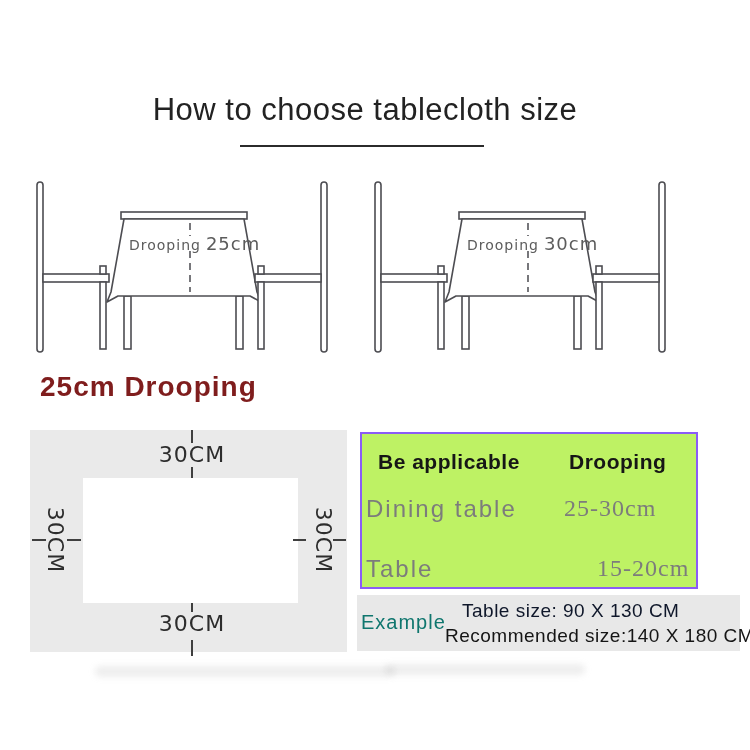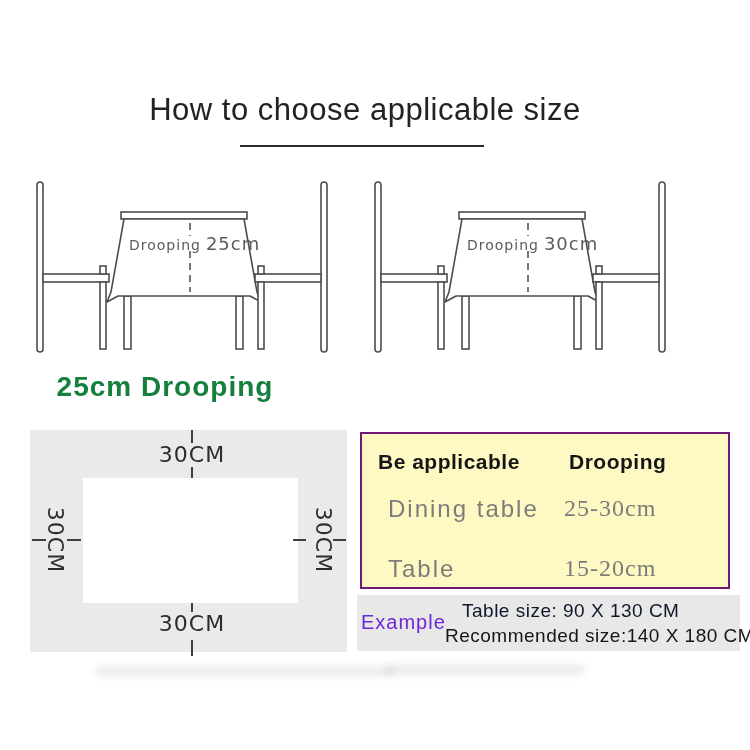--- a/index.html
+++ b/index.html
@@ -31,22 +31,21 @@
   .dash  { stroke:#55555a; stroke-width:1.6; stroke-dasharray:7 5; fill:none; }
   .cloth-text {
     font-family:"DejaVu Sans", sans-serif;
     fill:#5c5c5c; font-size:14px; letter-spacing:1px;
   }
   .cloth-text .big { font-size:18px; }
 
   
   .caption {
     position:absolute; top:371px; width:250px;
-    text-align:center;
-    font-size:28px; font-weight:700; color:#15803d;
+    font-size:28px; font-weight:700; color:#7f1d1d;
     letter-spacing:1px;
   }
   .caption-left  { left:40px; }
   .caption-right { left:400px; }
 
   
   .size-diagram {
     position:absolute; left:30px; top:430px;
     width:317px; height:222px;
     background:#eaeaea;
@@ -65,44 +64,43 @@
   }
   .dim-v { transform:rotate(90deg); }
   .tick { position:absolute; background:#3f3f3f; }
   .tick-v { width:2px; }
   .tick-h { height:2px; }
 
   
   .spec-box {
     position:absolute; left:360px; top:432px;
     width:334px; height:153px;
-    background:#fef9c3;
-    border:2px solid #701a75;
-    padding-left:32px;
+    background:#bef264;
+    border:2px solid #8b5cf6;
   }
   .spec-head {
     position:absolute; font-size:21px; font-weight:700;
     color:#161616; letter-spacing:0.5px; white-space:nowrap;
   }
   .spec-cell {
     position:absolute; font-size:24px; color:#7c7c7c;
     white-space:nowrap;
   }
-  .cell-name  { left:26px; letter-spacing:2px; }
+  .cell-name  { left:4px; letter-spacing:2px; }
   .cell-value { left:202px; letter-spacing:1px;font-family:Liberation Serif, serif; }
 
   
   .example-band {
     position:absolute; left:357px; top:595px;
     width:383px; height:56px;
     background:#e8e8e8;
   }
   .example-label {
     position:absolute; left:4px; top:16px;
-    font-size:20px; color:#6d28d9; letter-spacing:1px;
+    font-size:20px; color:#0f766e; letter-spacing:1px;
   }
   .example-line1 {
     position:absolute; left:105px; top:5px;
     font-size:19px; color:#0f172a; letter-spacing:0.5px; white-space:nowrap;
   }
   .example-line2 {
     position:absolute; left:88px; top:30px;
     font-size:19px; color:#151515; letter-spacing:0.5px; white-space:nowrap;
   }
 
@@ -113,21 +111,21 @@
     filter:blur(3px); border-radius:5px;
   }
   .smudge-1 { left:95px;  top:666px; width:300px; }
   .smudge-2 { left:385px; top:664px; width:200px; }
 </style>
 </head>
 <body>
 
 <div class="stage">
 
-  <div class="title">How to choose applicable size</div>
+  <div class="title">How to choose tablecloth size</div>
   <div class="title-underline"></div>
 
   <svg class="scene" viewBox="0 170 750 200">
 
     <g>
       <g>
         <rect class="ln" x="37" y="182" width="6" height="170" rx="3"></rect>
         <rect class="ln" x="43" y="274" width="66" height="8"></rect>
         <rect class="ln" x="100" y="266" width="6" height="8"></rect>
         <rect class="ln" x="100" y="282" width="6" height="67"></rect>
@@ -199,21 +197,21 @@
   <div class="spec-box">
     <div class="spec-head" style="left:16px;  top:16px;">Be applicable</div>
     <div class="spec-head" style="left:207px; top:16px;">Drooping</div>
 
     <div>
       <div class="spec-cell cell-name" style="top:61px;">Dining table</div>
       <div class="spec-cell cell-value" style="top:61px;">25-30cm</div>
     </div>
     <div>
       <div class="spec-cell cell-name" style="top:121px;">Table</div>
-      <div class="spec-cell cell-value" style="top:121px;">15-20cm</div>
+      <div class="spec-cell cell-value" style="top:121px;margin-left:33px;">15-20cm</div>
     </div>
   </div>
 
   <div class="example-band">
     <div class="example-label">Example</div>
     <div class="example-line1">Table size:  90 X 130 CM</div>
     <div class="example-line2">Recommended size:140 X 180 CM</div>
   </div>
 
   <div class="smudge smudge-1"></div>

